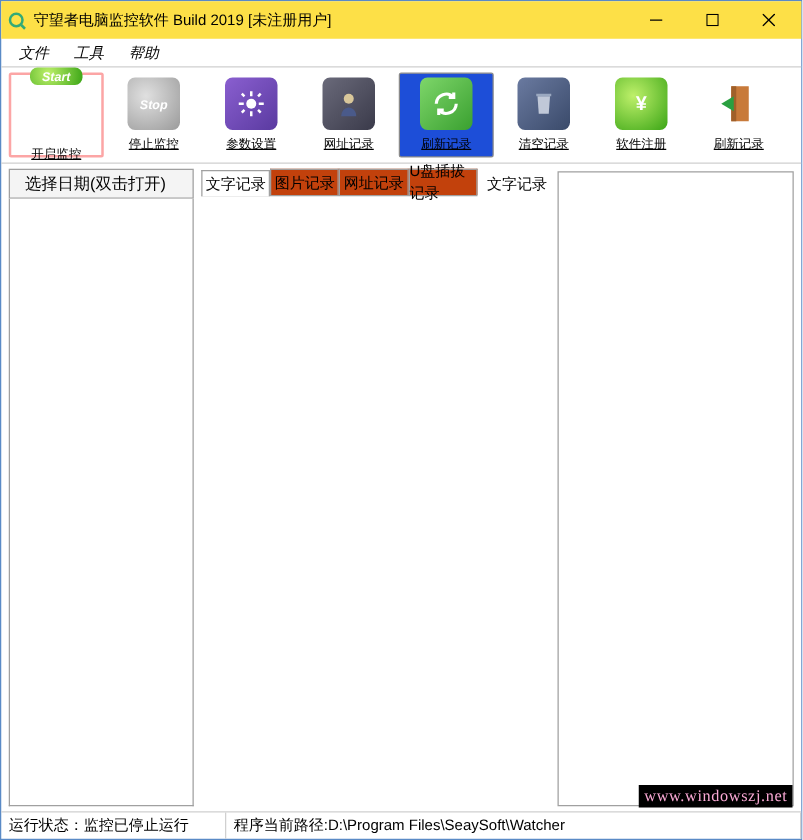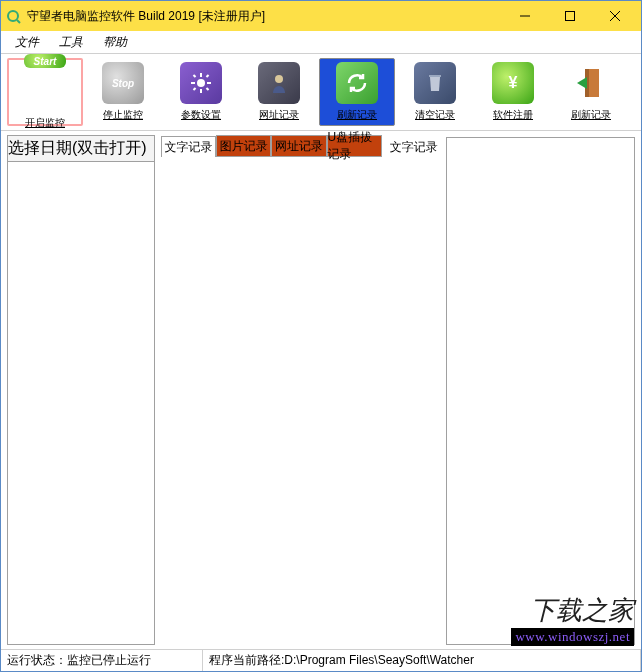--- a/index.html
+++ b/index.html
@@ -13,34 +13,34 @@
 .menubar { height: 22px; display: flex; align-items: center; padding: 0 6px; gap: 4px; font-style: italic; }
 .menubar span { padding: 2px 8px; cursor: pointer; }
 .toolbar { height: 78px; border-top: 1px solid #d0d0d0; border-bottom: 1px solid #d0d0d0; display: flex; padding: 4px 6px; gap: 2px; }
 .tbtn { width: 76px; display: flex; flex-direction: column; align-items: center; justify-content: center; border: 1px solid transparent; border-radius: 2px; cursor: pointer; padding: 2px; }
 .tbtn.highlighted { border: 2px solid #fca5a5; gap: 44px; }
 .tbtn.selected { border: 1px solid #8a8a8a; background: #1d4ed8; }
 .tbtn .ticon { width: 42px; height: 42px; border-radius: 6px; display: flex; align-items: center; justify-content: center; margin-bottom: 4px; }
 .tbtn .tlabel { font-size: 10px; text-decoration: underline; }
 .content { flex: 1; display: flex; padding: 4px 6px; gap: 6px; }
 .left-panel { width: 148px; display: flex; flex-direction: column; }
-.left-header { border: 1px solid #a0a0a0; padding: 2px 0; font-size: 16px; background: #f4f4f4; }
+.left-header { border: 1px solid #a0a0a0; padding: 2px 12px; font-size: 13px; background: #f4f4f4; }
 .left-tree { flex: 1; border: 1px solid #a0a0a0; border-top: none; background: #fff; }
 .right-panel { flex: 1; display: flex; flex-direction: row; }
 .tabrow { height: 22px; display: flex; gap: 0; border-bottom: 1px solid #a0a0a0; }
 .tab { flex: 1; border: 1px solid #a0a0a0; border-bottom: none; background: #c2410c; display: flex; align-items: center; justify-content: center; cursor: pointer; font-size: 12px; position: relative; }
 .tab.active { background: #fff; top: 1px; }
 .subheader { padding: 4px 8px; font-size: 12px; }
 .log-area { flex: 1; border: 1px solid #a0a0a0; background: #fff; margin: 2px 0 0 0; }
 .statusbar { height: 22px; border-top: 1px solid #d0d0d0; display: flex; align-items: center; font-size: 12px; }
 .status-cell { padding: 2px 6px; border-right: 1px solid #d0d0d0; }
-.status-cell:first-child { width: 202px; }
+.status-cell:first-child { width: 180px; }
 .watermark { position: absolute; right: 8px; bottom: 26px; text-align: right; font-family: KaiTi, serif; pointer-events: none; }
 .watermark .wm1 { font-size: 26px; color: #222; font-style: italic; }
-.watermark .wm2 { font-size: 13px; color: #8b5cf6; background: #000; padding: 1px 4px; letter-spacing: 0.5px; text-align: right; }
+.watermark .wm2 { font-size: 13px; color: #f9a8d4; background: #000; padding: 1px 4px; letter-spacing: 0.5px; text-align: right; }
 </style>
 </head>
 <body>
 
 <div class="window">
   <div class="titlebar">
     <span class="app-icon">
       <svg width="16" height="16" viewBox="0 0 16 16">
           <circle cx="8" cy="8" r="5" fill="none" stroke="#3a7" stroke-width="2"></circle>
           <line x1="12" y1="12" x2="15" y2="15" stroke="#3a7" stroke-width="2"></line>
@@ -177,15 +177,14 @@
     <div class="status-cell">
       <span>运行状态：</span><span>监控已停止运行</span>
     </div>
     <div class="status-cell" style="flex:1;">
       <span>程序当前路径:</span><span>D:\Program Files\SeaySoft\Watcher</span>
     </div>
   </div>
 </div>
 
 <div class="watermark">
-  <div class="wm1">下载之家</div>
   <div class="wm2">www.windowszj.net</div>
 </div>
 
 </body></html>

